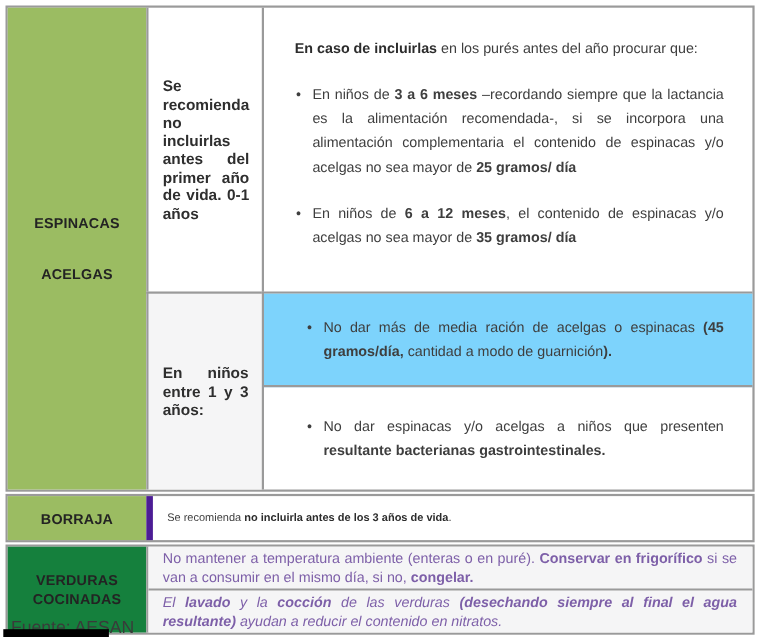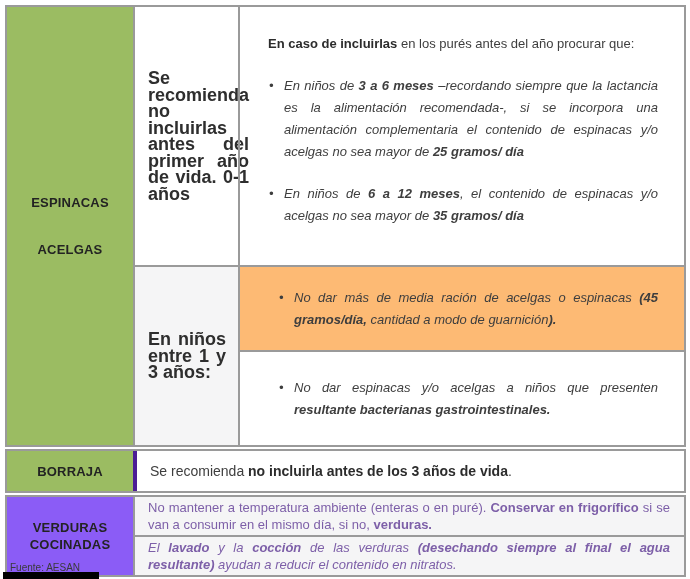--- a/index.html
+++ b/index.html
@@ -14,60 +14,60 @@
   .block + .block { margin-top:2px; }
   .b { font-weight:bold; }
 
   
   .block1 { display:grid; grid-template-columns:126px 105px 1fr; grid-template-rows:258px 1fr; height:442px; }
   .label-cell {
     display:flex; flex-direction:column; align-items:center; justify-content:center;
     font-weight:bold; font-size:13px; color:#232323; text-align:center; letter-spacing:.2px;
   }
   .green { background:#9bbc62; }
-  .purple { background:#8b5cf6; }
+  .purple { background:#15803d; }
   .span-rows { grid-row:1 / 3; grid-column:1; }
   .label-cell .lbl + .lbl { margin-top:32px; }
 
   .cond-cell { display:flex; align-items:center; padding:0 12px 0 13px; }
-  .cond { font-weight:bold; font-size:18px; line-height:16.5px; text-align:justify; color:#2e2e2e; }
+  .cond { font-weight:bold; font-size:14px; line-height:16.5px; text-align:justify; color:#2e2e2e; }
 
   .c2a { grid-column:2; grid-row:1; border-left:2px solid #9a9a9a; }
   .c3a { grid-column:3; grid-row:1; border-left:2px solid #9a9a9a; padding:26px 26px 0 28px; font-size:13px; line-height:22px; }
   .c2b { grid-column:2; grid-row:2; border-left:2px solid #9a9a9a; border-top:2px solid #9a9a9a; background:#f5f5f6; }
   .c3b { grid-column:3; grid-row:2; border-left:2px solid #9a9a9a; border-top:2px solid #9a9a9a; display:flex; flex-direction:column; }
-  .c3b1 { height:85px; border-bottom:2px solid #9a9a9a; background:#fdba74; display:flex; align-items:center; padding:0 26px 0 38px; }
+  .c3b1 { height:85px; border-bottom:2px solid #9a9a9a; background:#7dd3fc; display:flex; align-items:center; padding:0 26px 0 38px; }
   .c3b2 { flex:1; display:flex; align-items:center; padding:0 26px 0 38px; }
 
   .intro { text-align:justify; margin-bottom:20px; color:#3e3e3e; }
   .intro .b, .bullet-text .b, .merged-text .b { color:#2c2c2c; }
-  ul.blist { list-style:none;font-style:italic; }
+  ul.blist { list-style:none; }
   ul.blist li { position:relative; padding-left:16px; text-align:justify; font-size:13px; line-height:22px; }
   ul.blist li + li { margin-top:20px; }
   ul.blist li::before { content:"\2022"; position:absolute; left:1px; top:0; color:#3e3e3e; }
   .single { width:100%; }
 
   
   .block2 { display:flex; height:44px; }
   .block2 .label-cell { width:126px; }
-  .merged-cell { flex:1; border-left:4px solid #4c1d95; display:flex; align-items:center; padding:0 14px 0 13px; font-size:14px; }
+  .merged-cell { flex:1; border-left:6px solid #4c1d95; display:flex; align-items:center; padding:0 14px 0 13px; font-size:10px; }
 
   
   .block3 { display:flex; height:82px; }
   .block3 .label-cell { width:126px; line-height:16px; }
   .block3 .label-cell .lbl + .lbl { margin-top:1px; }
   .vcol { flex:1; border-left:2px solid #9a9a9a; display:flex; flex-direction:column; }
   .vrow { display:flex; align-items:center; padding:2px 14px 2px 13px; background:#f5f5f6; }
   .vrow1 { height:44px; border-bottom:2px solid #9a9a9a; }
   .vrow2 { flex:1;font-style:italic; }
   .vtext { font-size:13px; line-height:17px; text-align:justify; color:#7d5fa8; width:100%; }
   .vtext .b { color:#7d5fa8; }
 
   
-  .footer-text { position:absolute; left:10px; top:562px; font-size:10px; color:#3a3a3a; }
+  .footer-text { position:absolute; left:10px; top:562px; font-size:16px; color:#3a3a3a; }
   .footer-bar { position:absolute; left:3px; top:572px; width:96px; height:10px; background:#000; }
 </style>
 </head>
 <body>
 
 <div class="page">
   <div class="stack">
 
     <div class="block block1">
       <div class="label-cell green span-rows">
@@ -114,21 +114,21 @@
       </div>
     </div>
 
     <div class="block block3">
       <div class="label-cell purple">
         <div class="lbl">VERDURAS</div>
         <div class="lbl">COCINADAS</div>
       </div>
       <div class="vcol">
         <div class="vrow vrow1">
-          <div class="vtext"><span>No mantener a temperatura ambiente (enteras o en puré). </span><span class="b">Conservar en frigorífico</span><span> si se van a consumir en el mismo día, si no, </span><span class="b">verduras.</span></div>
+          <div class="vtext"><span>No mantener a temperatura ambiente (enteras o en puré). </span><span class="b">Conservar en frigorífico</span><span> si se van a consumir en el mismo día, si no, </span><span class="b">congelar.</span></div>
         </div>
         <div class="vrow vrow2">
           <div class="vtext"><span>El </span><span class="b">lavado</span><span> y la </span><span class="b">cocción</span><span> de las verduras </span><span class="b">(desechando siempre al final el agua resultante)</span><span> ayudan a reducir el contenido en nitratos.</span></div>
         </div>
       </div>
     </div>
 
   </div>
 
   <div class="footer-text">Fuente: AESAN</div>

